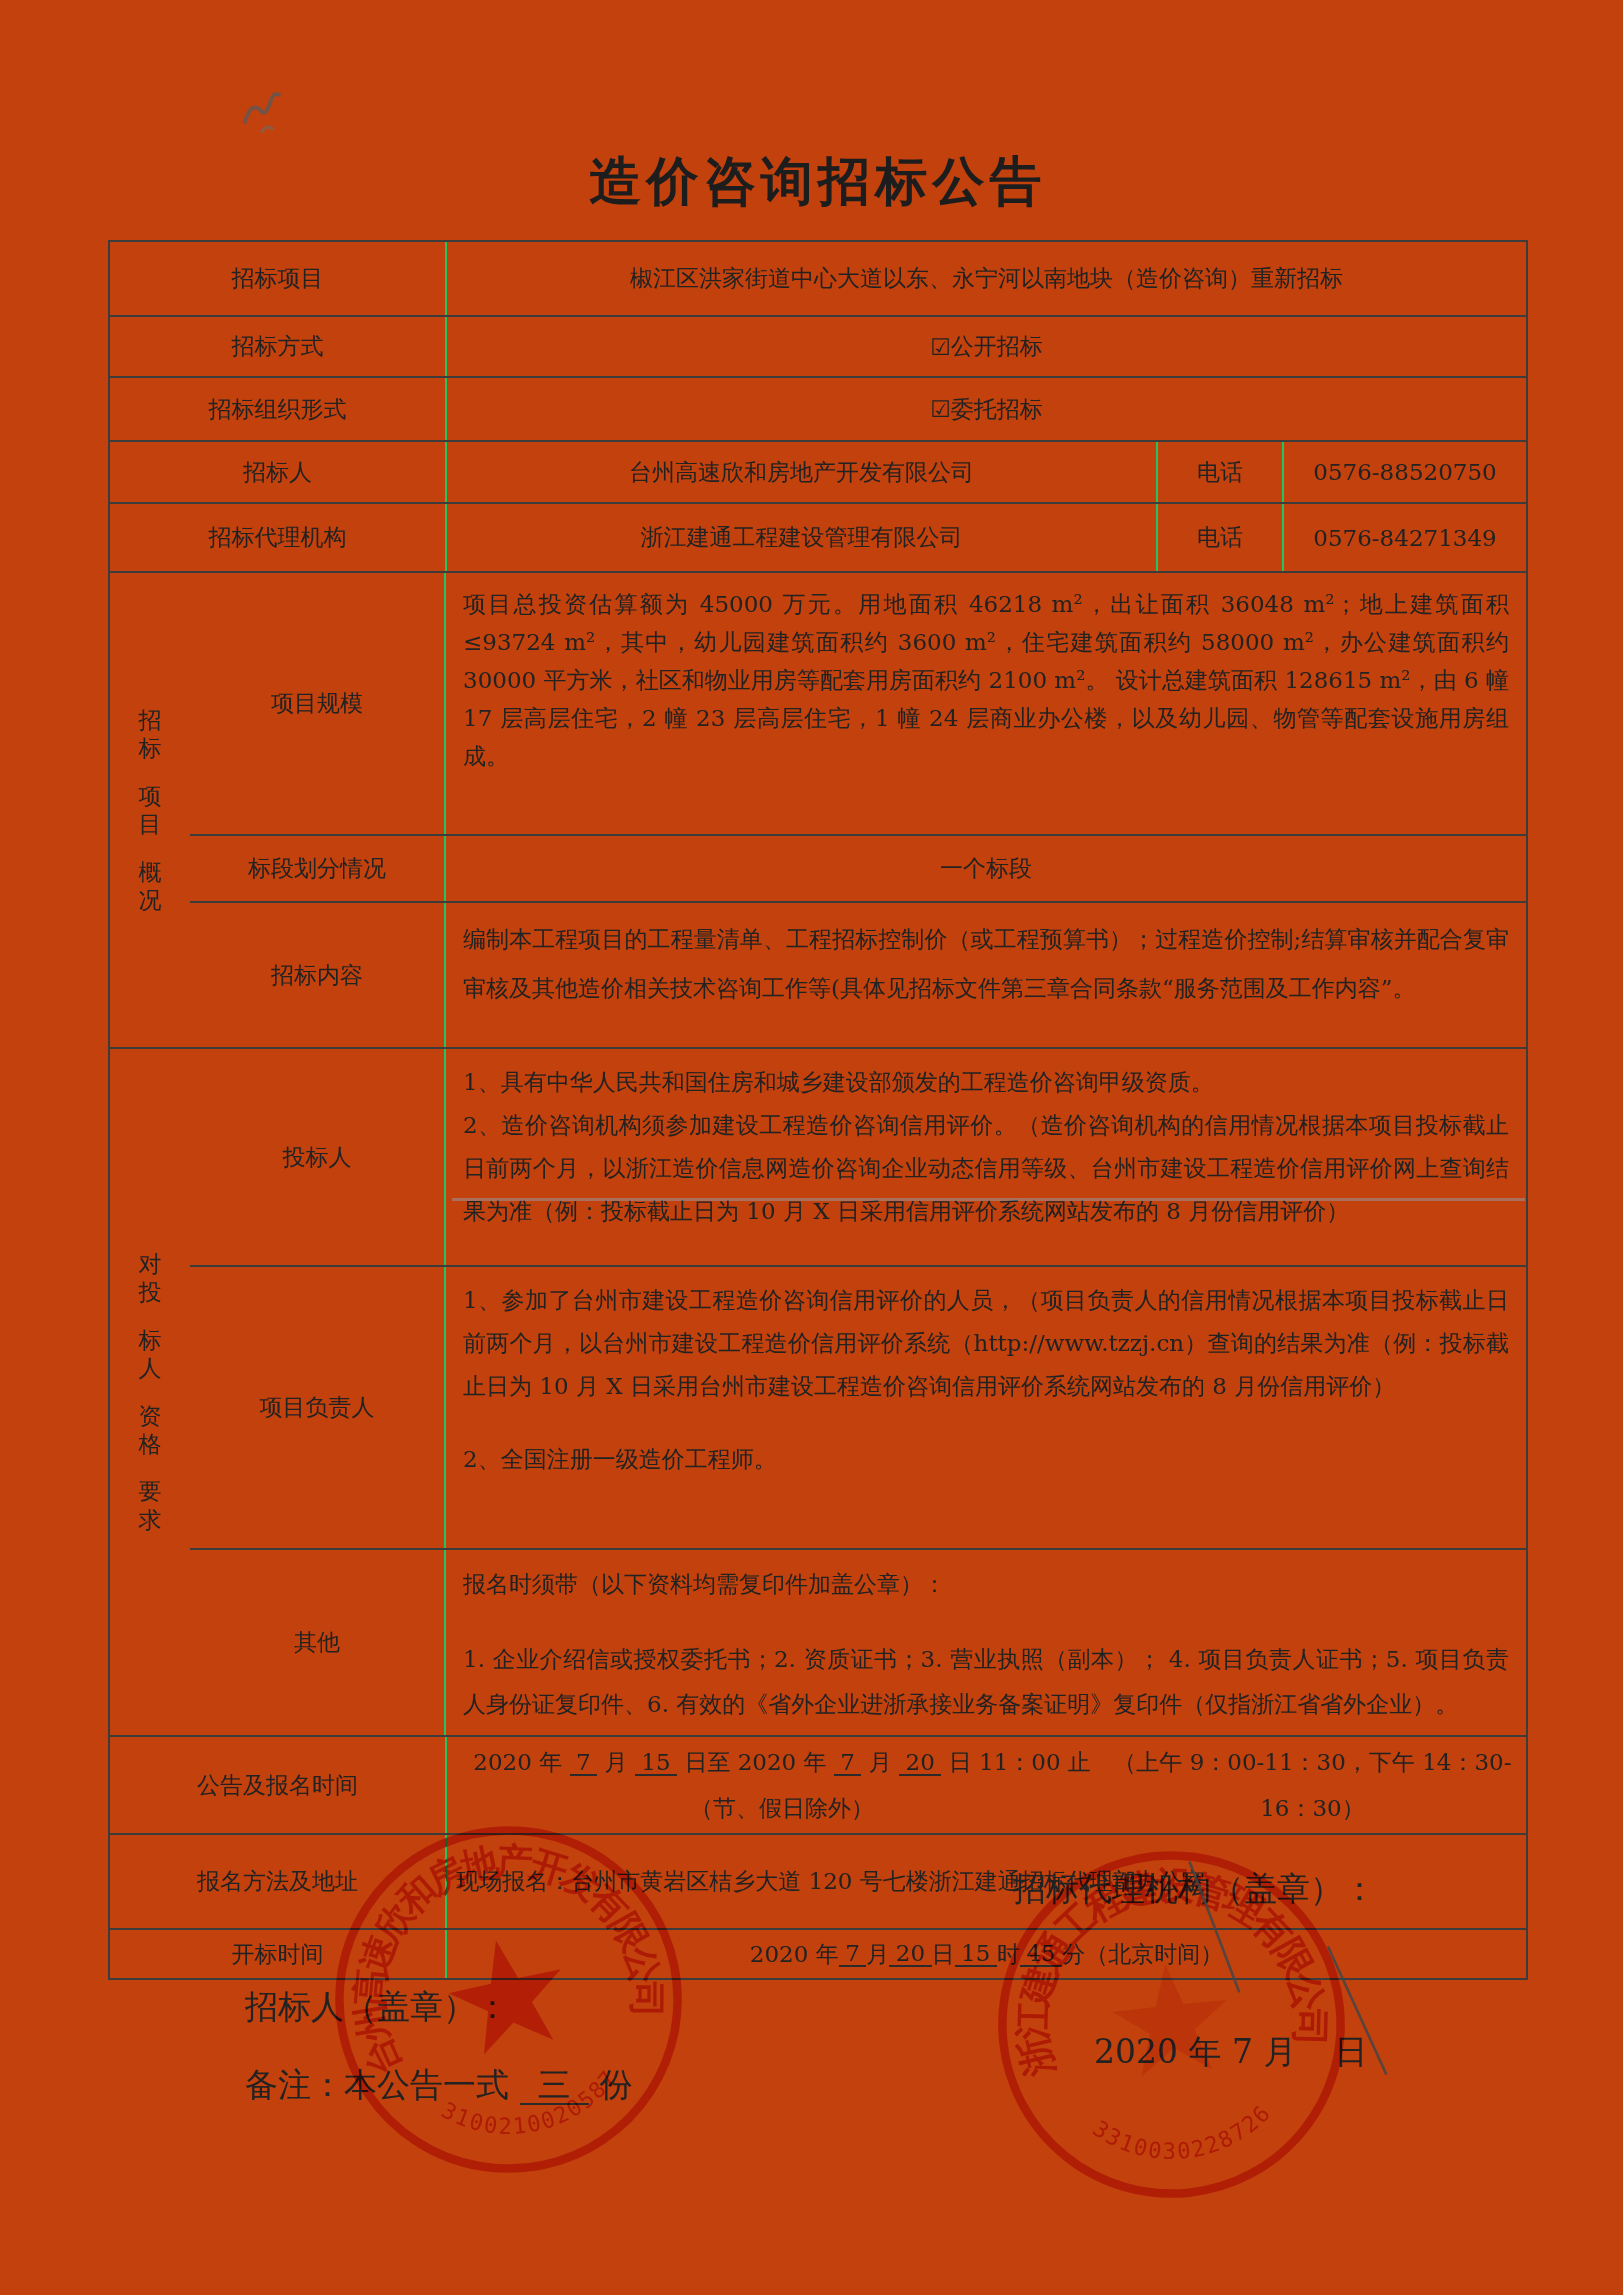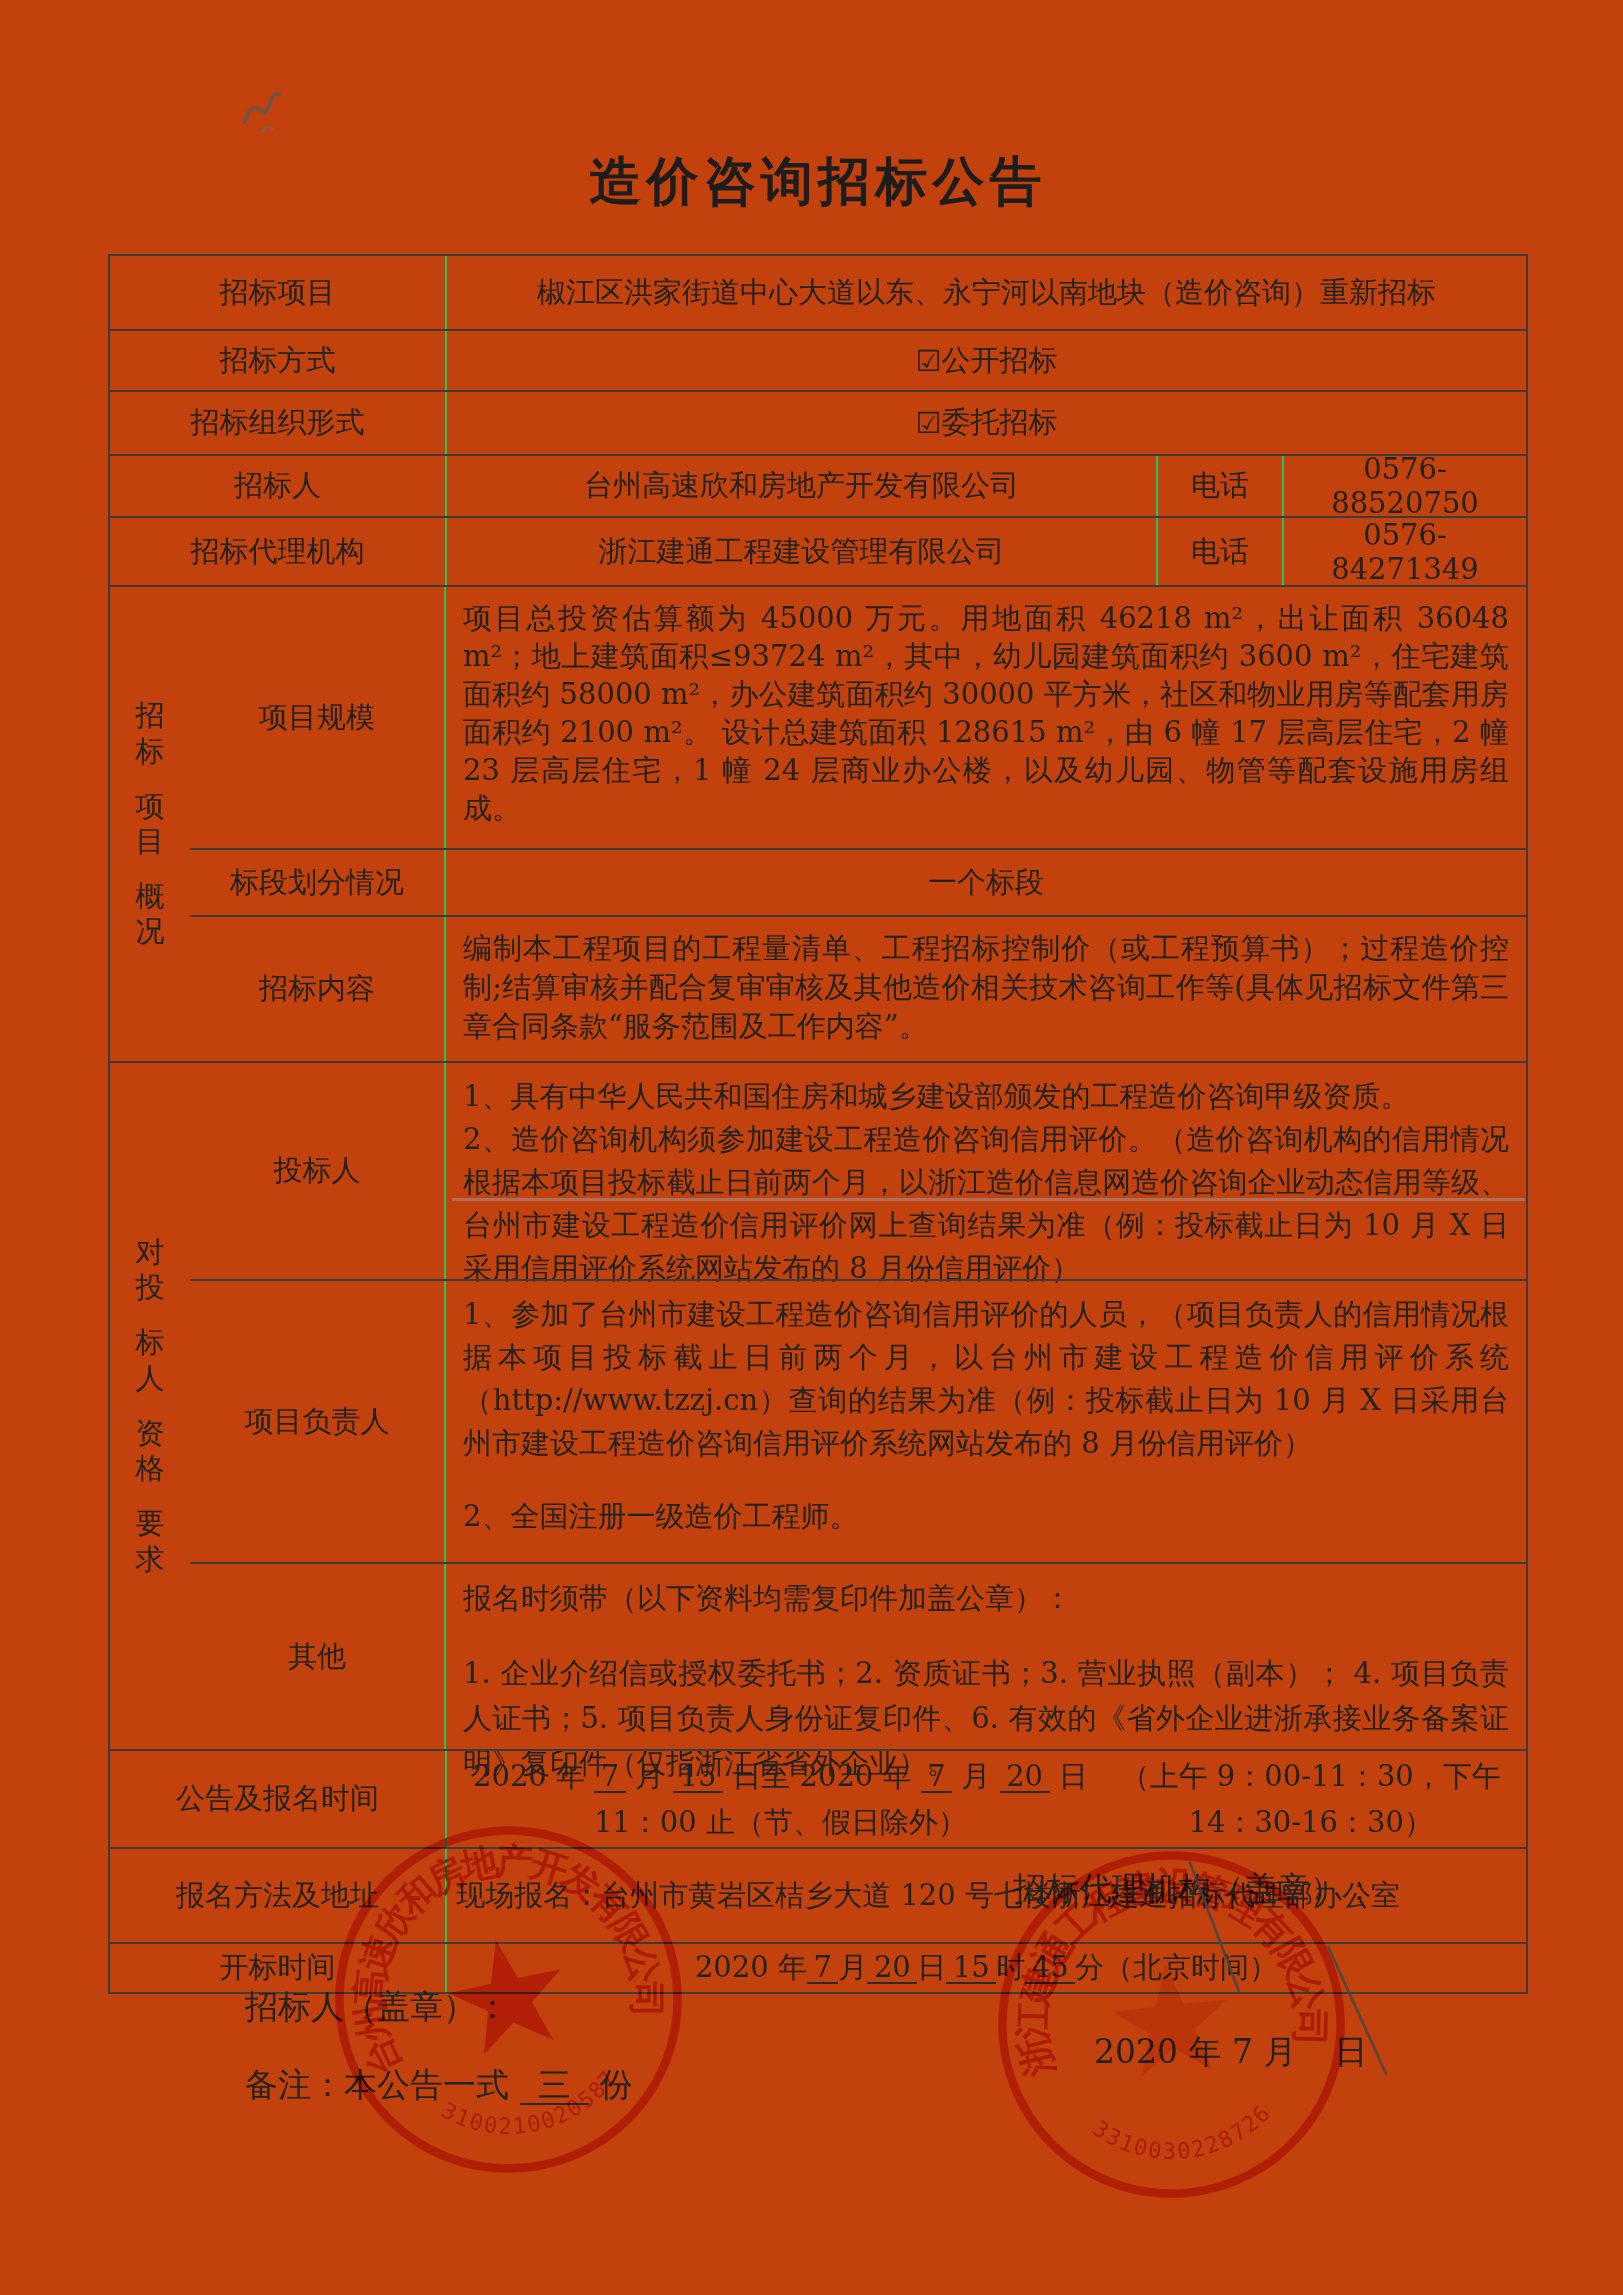--- a/index.html
+++ b/index.html
@@ -2,41 +2,41 @@
 <html style="font-size:10.5px"><head>
 <meta charset="utf-8">
 <style>
   *{box-sizing:border-box;margin:0;padding:0}
   html,body{background:#9a9a9a}
   .page{position:relative;width:1623px;height:2295px;background:#c2410c;
         font-family:"DejaVu Serif","Liberation Serif",serif;color:#222;overflow:hidden}
   .title{position:absolute;left:108px;top:147px;width:1420px;text-align:center;
          font-size:52px;font-weight:bold;letter-spacing:5.2px;color:#1d1d1d}
   
-  .tbl{position:absolute;left:108px;top:254px;width:1420px;border:2.6px solid #3c3c3c;
-       display:flex;flex-direction:column;font-size:29px}
+  .tbl{position:absolute;left:108px;top:240px;width:1420px;border:2.6px solid #3c3c3c;
+       display:flex;flex-direction:column;font-size:23px}
   .tr{display:flex;align-items:stretch;border-top:2px solid #3c3c3c}
   .tr.first{border-top:none}
   .td{border-left:2px solid #22c55e;display:flex;align-items:center;justify-content:center;
       text-align:center;padding:3.9px 9.2px}
   .td.first{border-left:none}
   .lab{width:335px;flex:none}
   .fill{flex:1}
   .company{width:711px;flex:none}
   .tel{width:126px;flex:none}
   .para{justify-content:flex-start;align-items:flex-start;text-align:justify;
         padding:11.8px 17px;display:block}
   .vlab{width:80px;flex:none;flex-direction:column}
   .vlab span{display:block;line-height:1.22}
   .vlab span.gap{margin-top:19.6px}
   .subcol{flex:1;display:flex;flex-direction:column}
   .subrow{display:flex;align-items:stretch;border-top:2px solid #3c3c3c}
   .subrow.first{border-top:none}
   .sublab{width:254px;flex:none}
-  .lh58{line-height:38px}.lh60{line-height:39px}.lh66{line-height:43px}.lh68{line-height:45px}
+  .lh58{line-height:38px}.lh60{line-height:49px}.lh66{line-height:43px}.lh68{line-height:45px}
   .mt{margin-top:30px}
   .center2{flex-direction:row;justify-content:center;line-height:46px}
   .u{display:inline-block;border-bottom:2px solid #2a2a2a;padding:0 6.5px;line-height:1.05}
   .u.wide{padding:0 18.3px}
   .gapday{display:inline-block;width:38px}
   
   .abs{position:absolute;font-size:33px;color:#222}
   
   .stamp{position:absolute;mix-blend-mode:multiply;opacity:.88}
   

